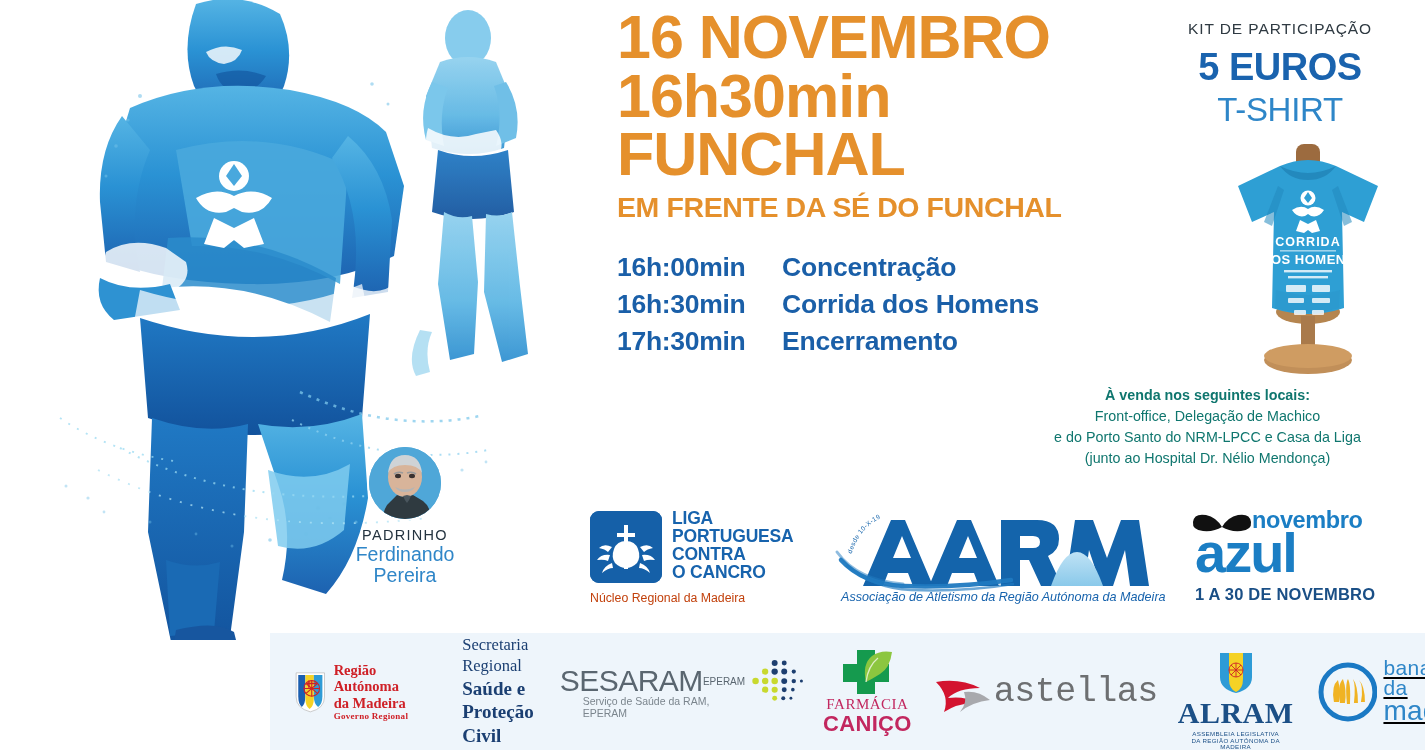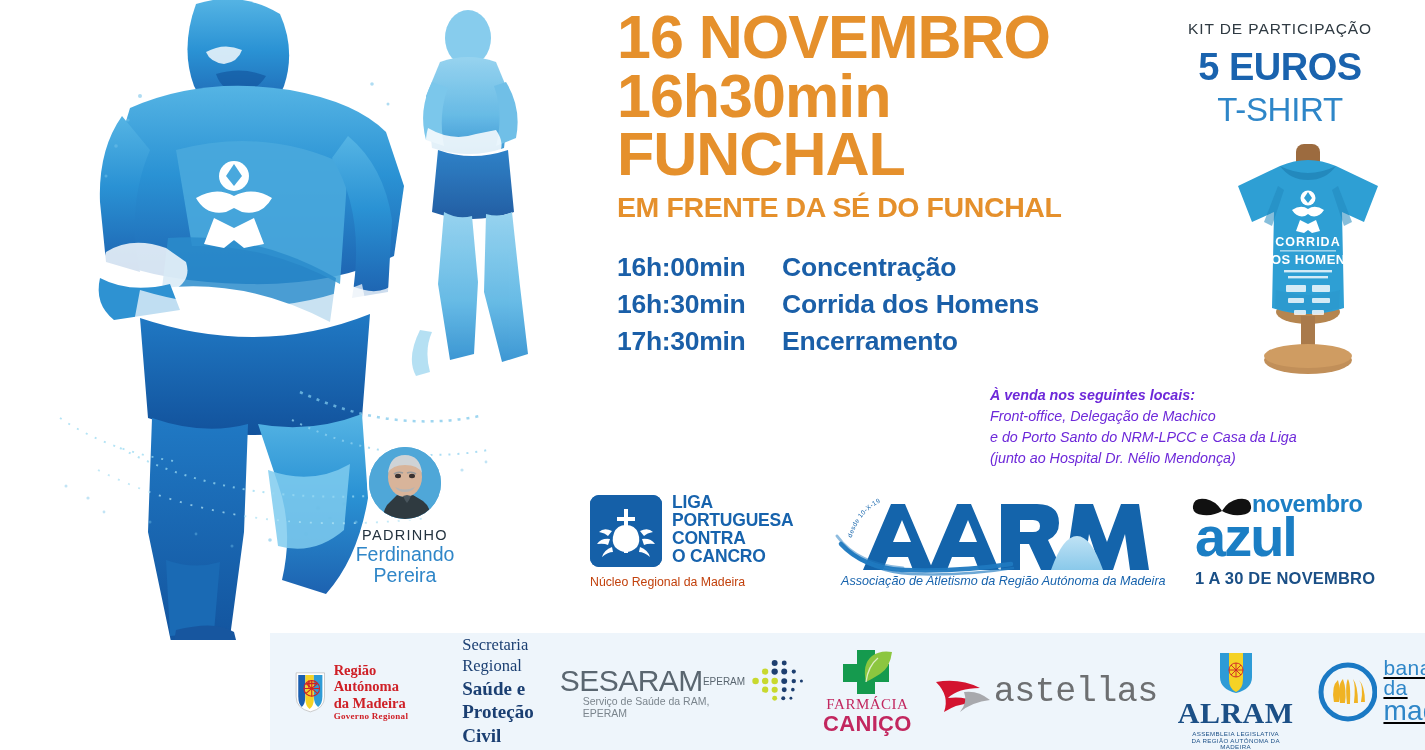--- a/index.html
+++ b/index.html
@@ -67,27 +67,27 @@
   }
   .kit-item{
     font-size:33px;color:#2e86c8;margin-top:2px;letter-spacing:-0.3px;
     font-family:"Liberation Sans",sans-serif;
   }
 
   
   .tshirt{position:absolute;left:1208px;top:140px;width:200px;height:245px;}
 
   
-  .sales{position:absolute;left:990px;top:385px;width:435px;
-    color:#6d28d9;font-size:14.3px;line-height:1.47;
-    font-family:"Liberation Sans",sans-serif;font-style:italic;}
+  .sales{position:absolute;left:990px;top:385px;width:435px;text-align:center;
+    color:#0f766e;font-size:14.3px;line-height:1.47;
+    font-family:"Liberation Sans",sans-serif;}
   .sales .b{font-weight:bold;}
 
   
-  .logorow{position:absolute;left:590px;top:492px;width:835px;height:110px;}
+  .logorow{position:absolute;left:590px;top:508px;width:835px;height:110px;}
 
   .lpcc{position:absolute;left:0px;top:3px;width:215px;height:105px;}
   .lpcc .mark{
     position:absolute;left:0;top:0;width:72px;height:72px;border-radius:9px;
     background:#1560a8;
   }
   .lpcc .words{position:absolute;left:82px;top:-1px;color:#1763ad;font-weight:bold;
     font-size:17.5px;line-height:1.02;letter-spacing:-0.2px;
     font-family:"Liberation Sans",sans-serif;}
   .lpcc .nuc{position:absolute;left:0;top:80px;color:#c2410c;font-size:12.3px;

